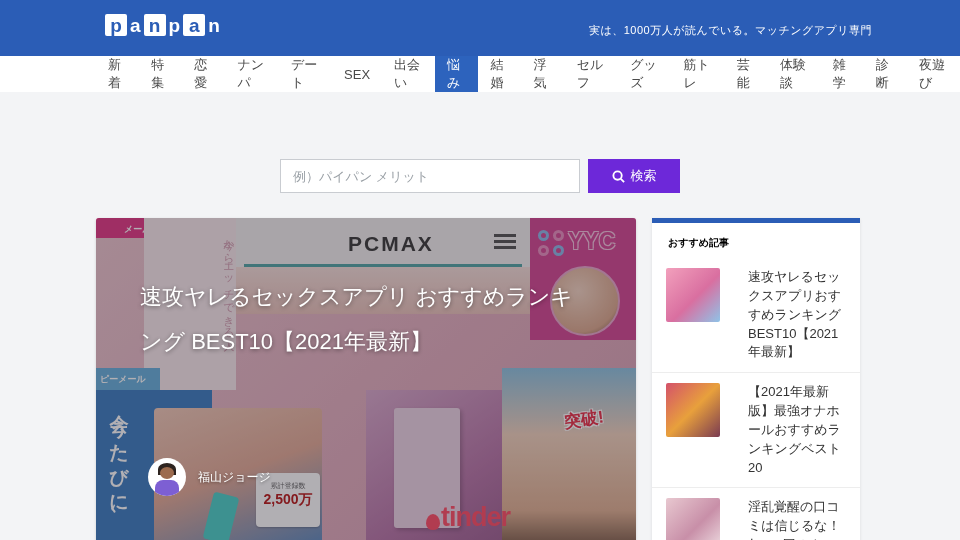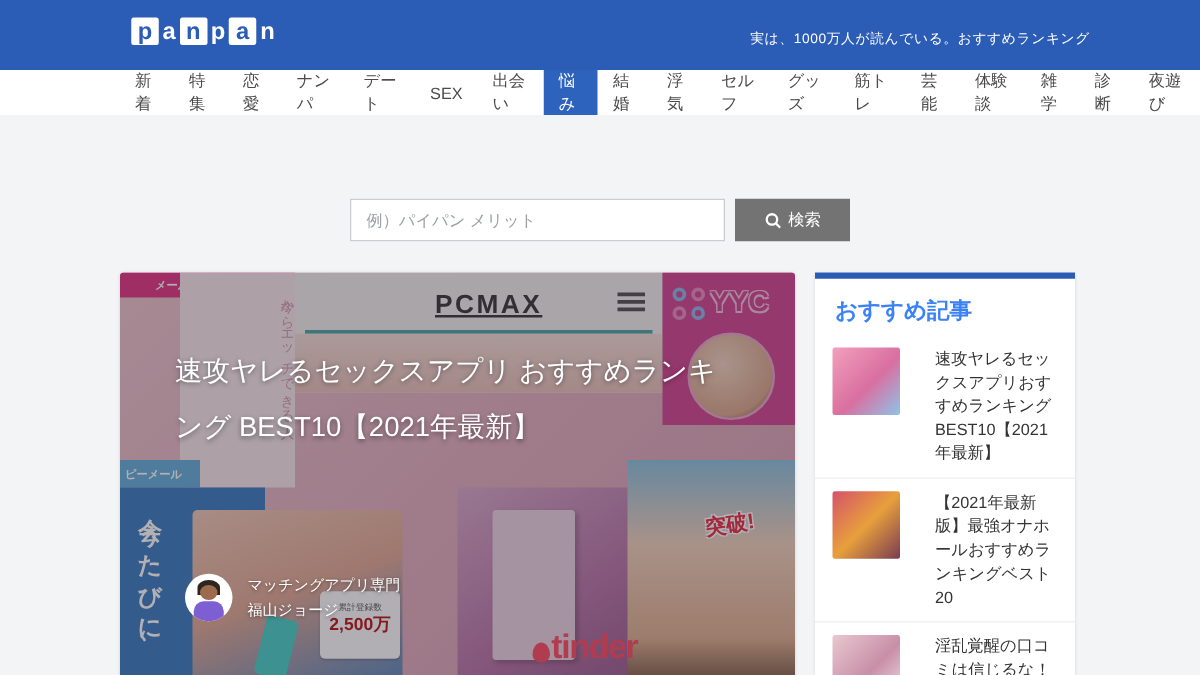--- a/index.html
+++ b/index.html
@@ -23,36 +23,36 @@
   .nav-item.active { background:#2d63bd; color:#fff; }
 
   
   .lead { position:absolute; left:0; top:113px; width:960px; text-align:center; color:#333;
     font-size:14px; }
   .lead b { font-size:20px; font-weight:700; margin:0 4px; }
   .search-row { position:absolute; left:280px; top:159px; display:flex; }
   .search-input { width:300px; height:34px; background:#fff; border:1px solid #c9ccd1;
     font-size:13px; color:#333; padding:16px 12px; outline:none; }
   .search-input::placeholder { color:#9aa0a6; }
-  .search-btn { width:92px; height:34px; margin-left:8px; background:#737373; color:#fff;
+  .search-btn { width:92px; height:34px; margin-left:8px; background:#6d28d9; color:#fff;
     border:none; font-size:13px; display:flex; align-items:center; justify-content:center;
     gap:6px; cursor:pointer; }
 
   
   .hero { position:absolute; left:96px; top:218px; width:540px; height:340px; overflow:hidden;
     border-radius:3px; box-shadow:0 1px 3px rgba(0,0,0,.15); cursor:pointer;
     background:linear-gradient(135deg,#ecc6ce,#e3aebe 55%,#d8a2b5); }
   .panel { position:absolute; }
   .p-banner { left:0; top:0; width:140px; height:20px; background:#e23a86; }
   .p-banner span { color:#fff; font-size:9px; font-weight:700; margin-left:28px; line-height:20px; display:inline-block; }
   .p-pale { left:48px; top:0; width:92px; height:172px; background:#f7e8eb; }
   .p-pale .vtext { writing-mode:vertical-rl; color:#c98ca2; font-size:11px; margin:14px auto 0; display:block; width:100%; text-align:center; opacity:.8; }
   .p-pcmax { left:140px; top:0; width:294px; height:96px; background:#f1efee; }
   .pcmax-word { position:absolute; left:112px; top:14px; font-size:21px; font-weight:700;
-    color:#3c3c3c; letter-spacing:2px;text-decoration:underline; }
+    color:#3c3c3c; letter-spacing:2px; }
   .pcmax-bar { position:absolute; left:8px; top:46px; width:278px; height:3px; background:#54a6a6; }
   .pcmax-burger { position:absolute; right:14px; top:16px; width:22px; height:14px; }
   .pcmax-burger i { display:block; height:3px; background:#555; margin-bottom:3px; }
   .pcmax-woman { position:absolute; left:0; top:49px; width:294px; height:47px;
     background:linear-gradient(180deg,#f4ded9,#eac3bb); }
   .p-yyc { left:434px; top:0; width:106px; height:122px; background:#d44a93; }
   .yyc-dots { position:absolute; left:8px; top:12px; width:26px; height:26px; }
   .yyc-dots i { position:absolute; width:11px; height:11px; border-radius:50%; border:3px solid #e98fc0; }
   .yyc-dots i:nth-child(1){left:0;top:0;border-color:#8fb8e8;}
   .yyc-dots i:nth-child(2){right:0;top:0;border-color:#e98fc0;}
@@ -94,41 +94,41 @@
   .author { position:absolute; left:52px; top:240px; display:flex; align-items:center; gap:12px; }
   .avatar { width:38px; height:38px; border-radius:50%; background:#fff; position:relative; overflow:hidden; flex:0 0 38px; }
   .avatar .hair { position:absolute; left:10px; top:5px; width:18px; height:12px; border-radius:50% 50% 0 0; background:#2e2420; }
   .avatar .face { position:absolute; left:12px; top:9px; width:14px; height:12px; border-radius:50%; background:#9c6b4e; }
   .avatar .shirt { position:absolute; left:7px; top:22px; width:24px; height:16px; border-radius:8px 8px 0 0; background:#7d5fd3; }
   .author-text { color:#fff; font-size:12px; line-height:1.7; text-shadow:0 1px 3px rgba(0,0,0,.5); }
 
   
   .sidebar { position:absolute; left:652px; top:218px; width:208px; height:340px; background:#fff;
     border-top:5px solid #2b5db6; box-shadow:0 1px 3px rgba(0,0,0,.1); }
-  .sidebar-title { color:#3b82f6; font-size:18px; font-weight:700; padding:13px 16px 8px; }
+  .sidebar-title { color:#000000; font-size:10px; font-weight:700; padding:13px 16px 8px; }
   .side-item { display:flex; gap:28px; padding:10px 14px; border-top:1px solid #ededed; cursor:pointer; }
   .side-item:first-of-type { border-top:none; }
   .side-thumb { width:54px; height:54px; flex:0 0 54px; border-radius:2px; }
   .side-label { font-size:13px; color:#333; line-height:1.45; }
 </style>
 </head>
 <body>
 
 <div class="frame">
 
   <div class="header">
     <div class="logo" id="logo">
         <span class="boxed">p</span>
         <span class="plain">a</span>
         <span class="boxed">n</span>
         <span class="plain">p</span>
         <span class="boxed">a</span>
         <span class="plain">n</span>
       </div>
-    <div class="tagline">実は、1000万人が読んでいる。おすすめランキング</div>
+    <div class="tagline">実は、1000万人が読んでいる。マッチングアプリ専門</div>
   </div>
 
   <div class="nav" id="nav">
       <div class="nav-item">新着</div>
       <div class="nav-item">特集</div>
       <div class="nav-item">恋愛</div>
       <div class="nav-item">ナンパ</div>
       <div class="nav-item">デート</div>
       <div class="nav-item">SEX</div>
       <div class="nav-item">出会い</div>
@@ -203,21 +203,20 @@
 
     <div class="hero-overlay"></div>
     <div class="hero-title">速攻ヤレるセックスアプリ おすすめランキング BEST10【2021年最新】</div>
     <div class="author">
       <div class="avatar">
         <div class="hair"></div>
           <div class="face"></div>
           <div class="shirt"></div>
       </div>
       <div class="author-text">
-        <div>マッチングアプリ専門</div>
         <div>福山ジョージ</div>
       </div>
     </div>
   </div>
 
   <div class="sidebar">
     <div class="sidebar-title">おすすめ記事</div>
     <div id="side-items">
         <div class="side-item">
           <div class="side-thumb" style="background: linear-gradient(135deg, rgb(242, 160, 188), rgb(217, 111, 160) 55%, rgb(143, 195, 232));"></div>

